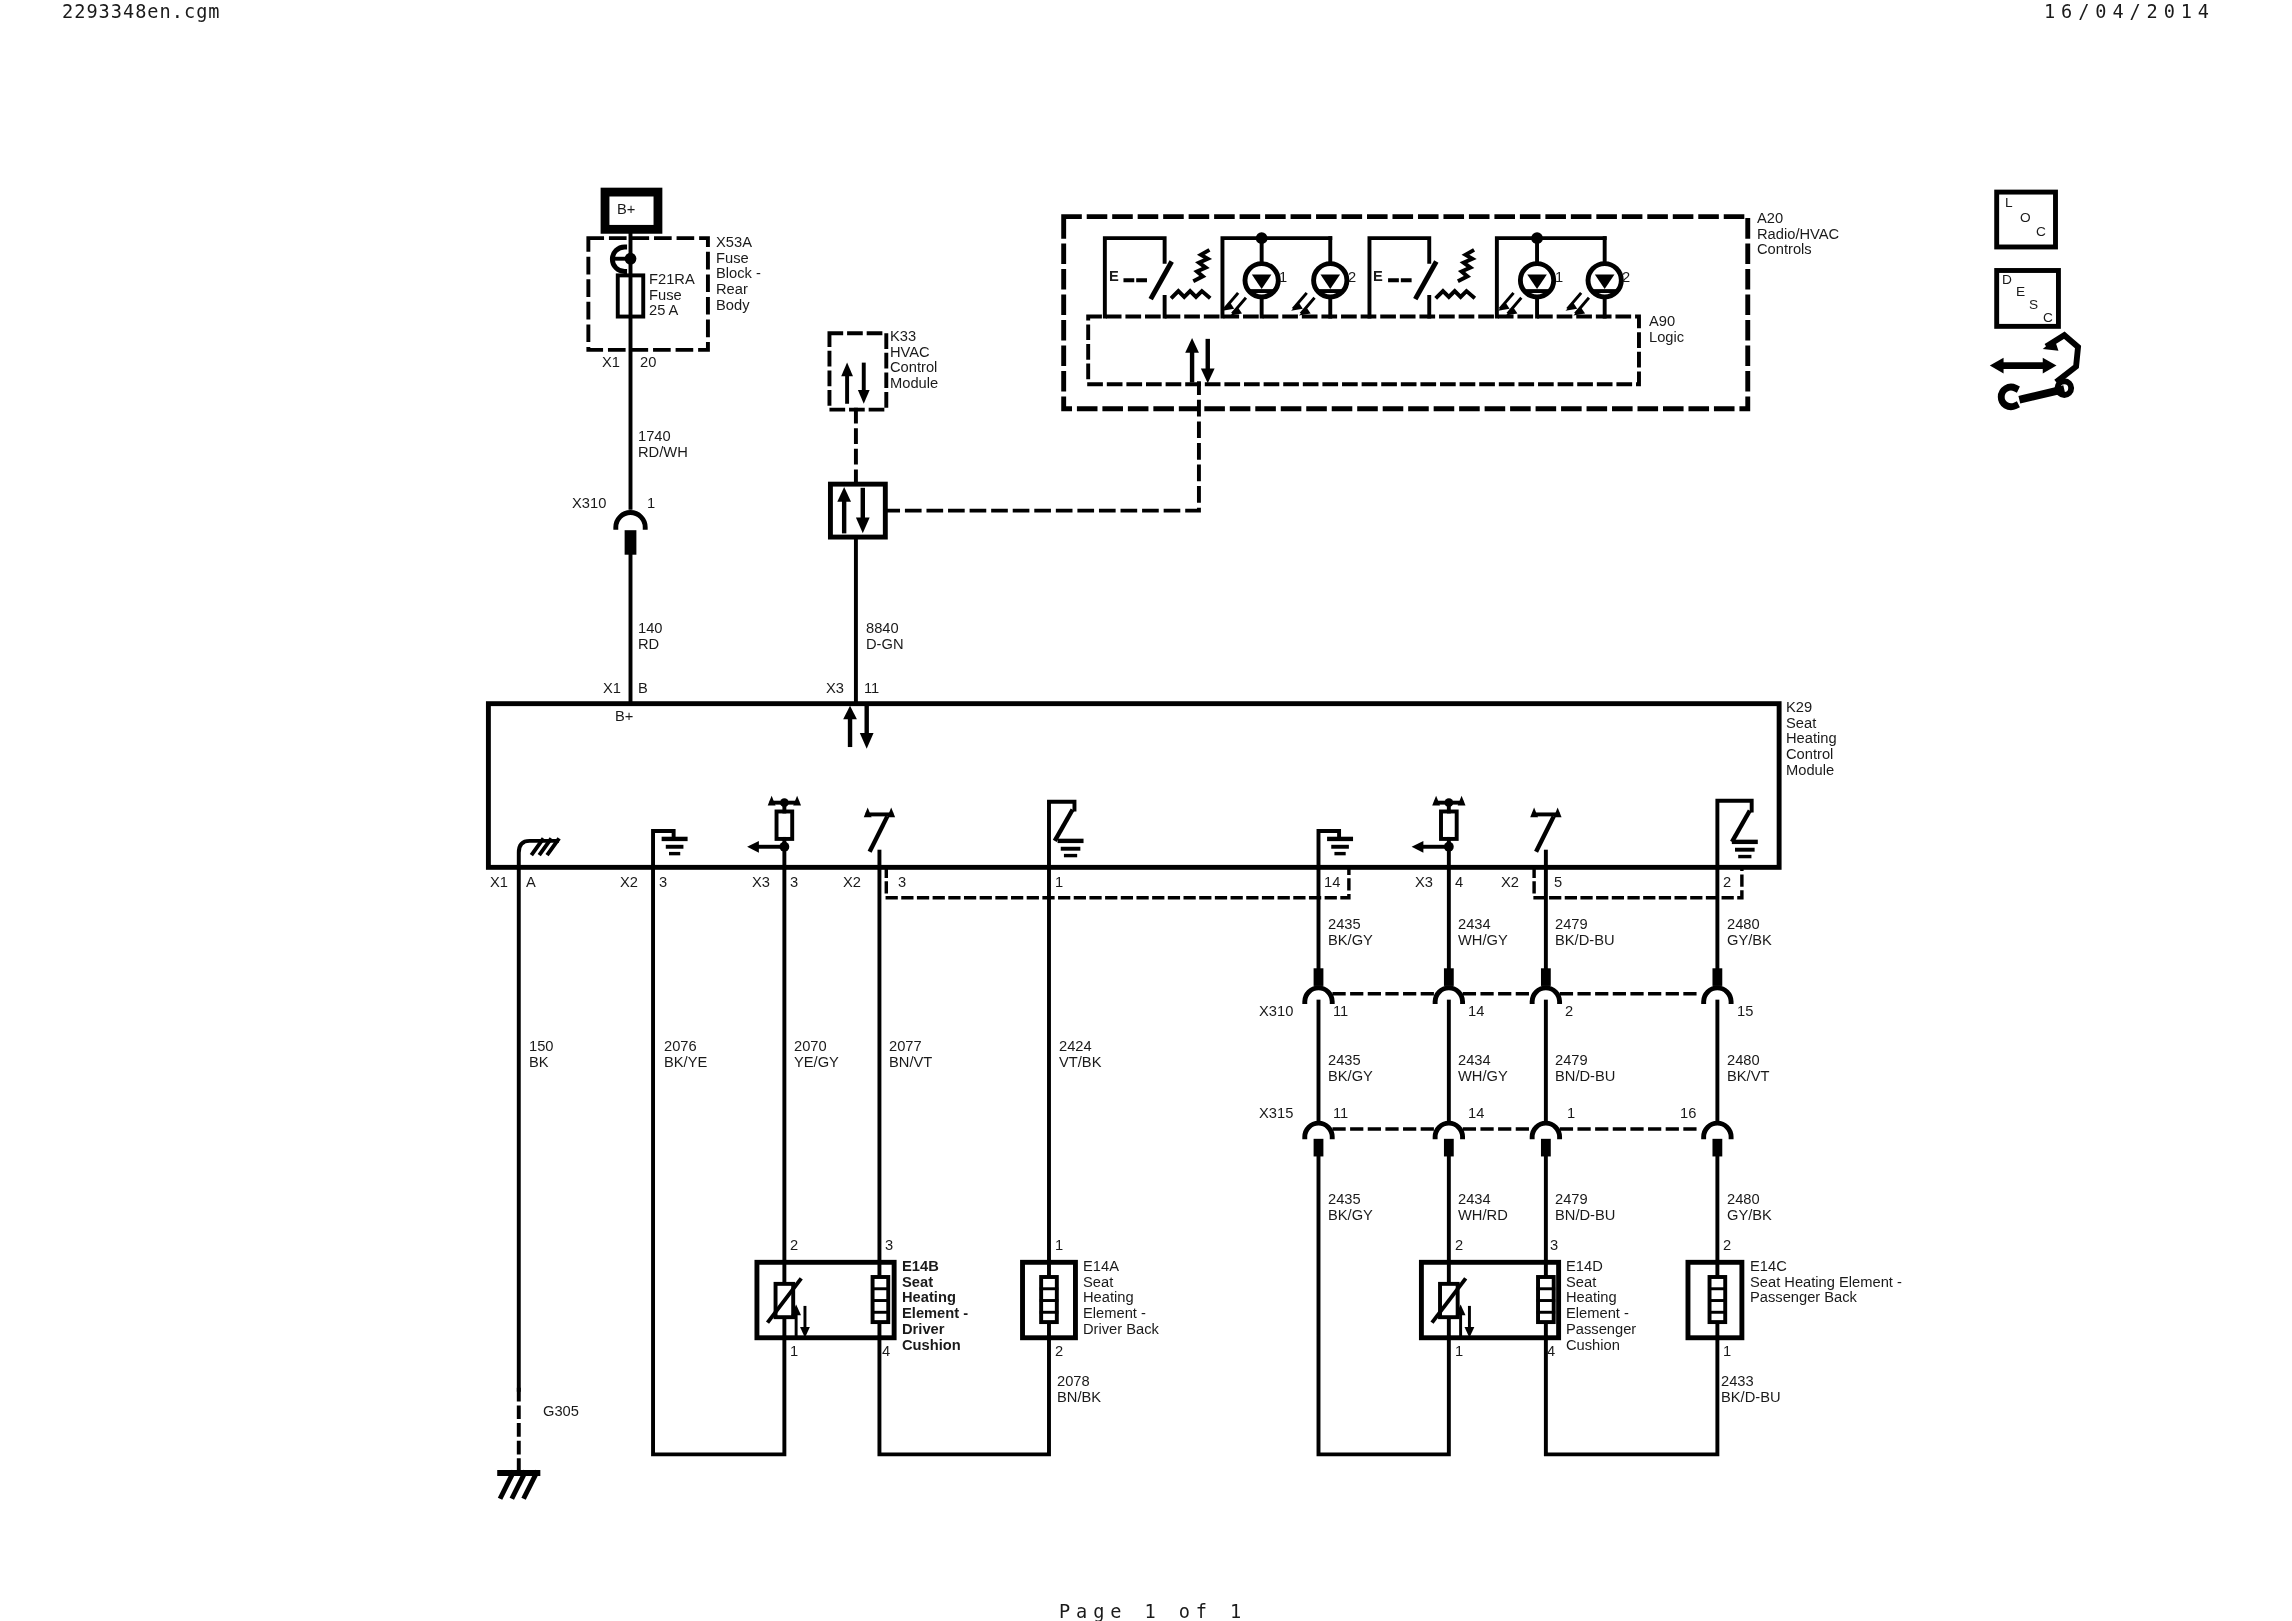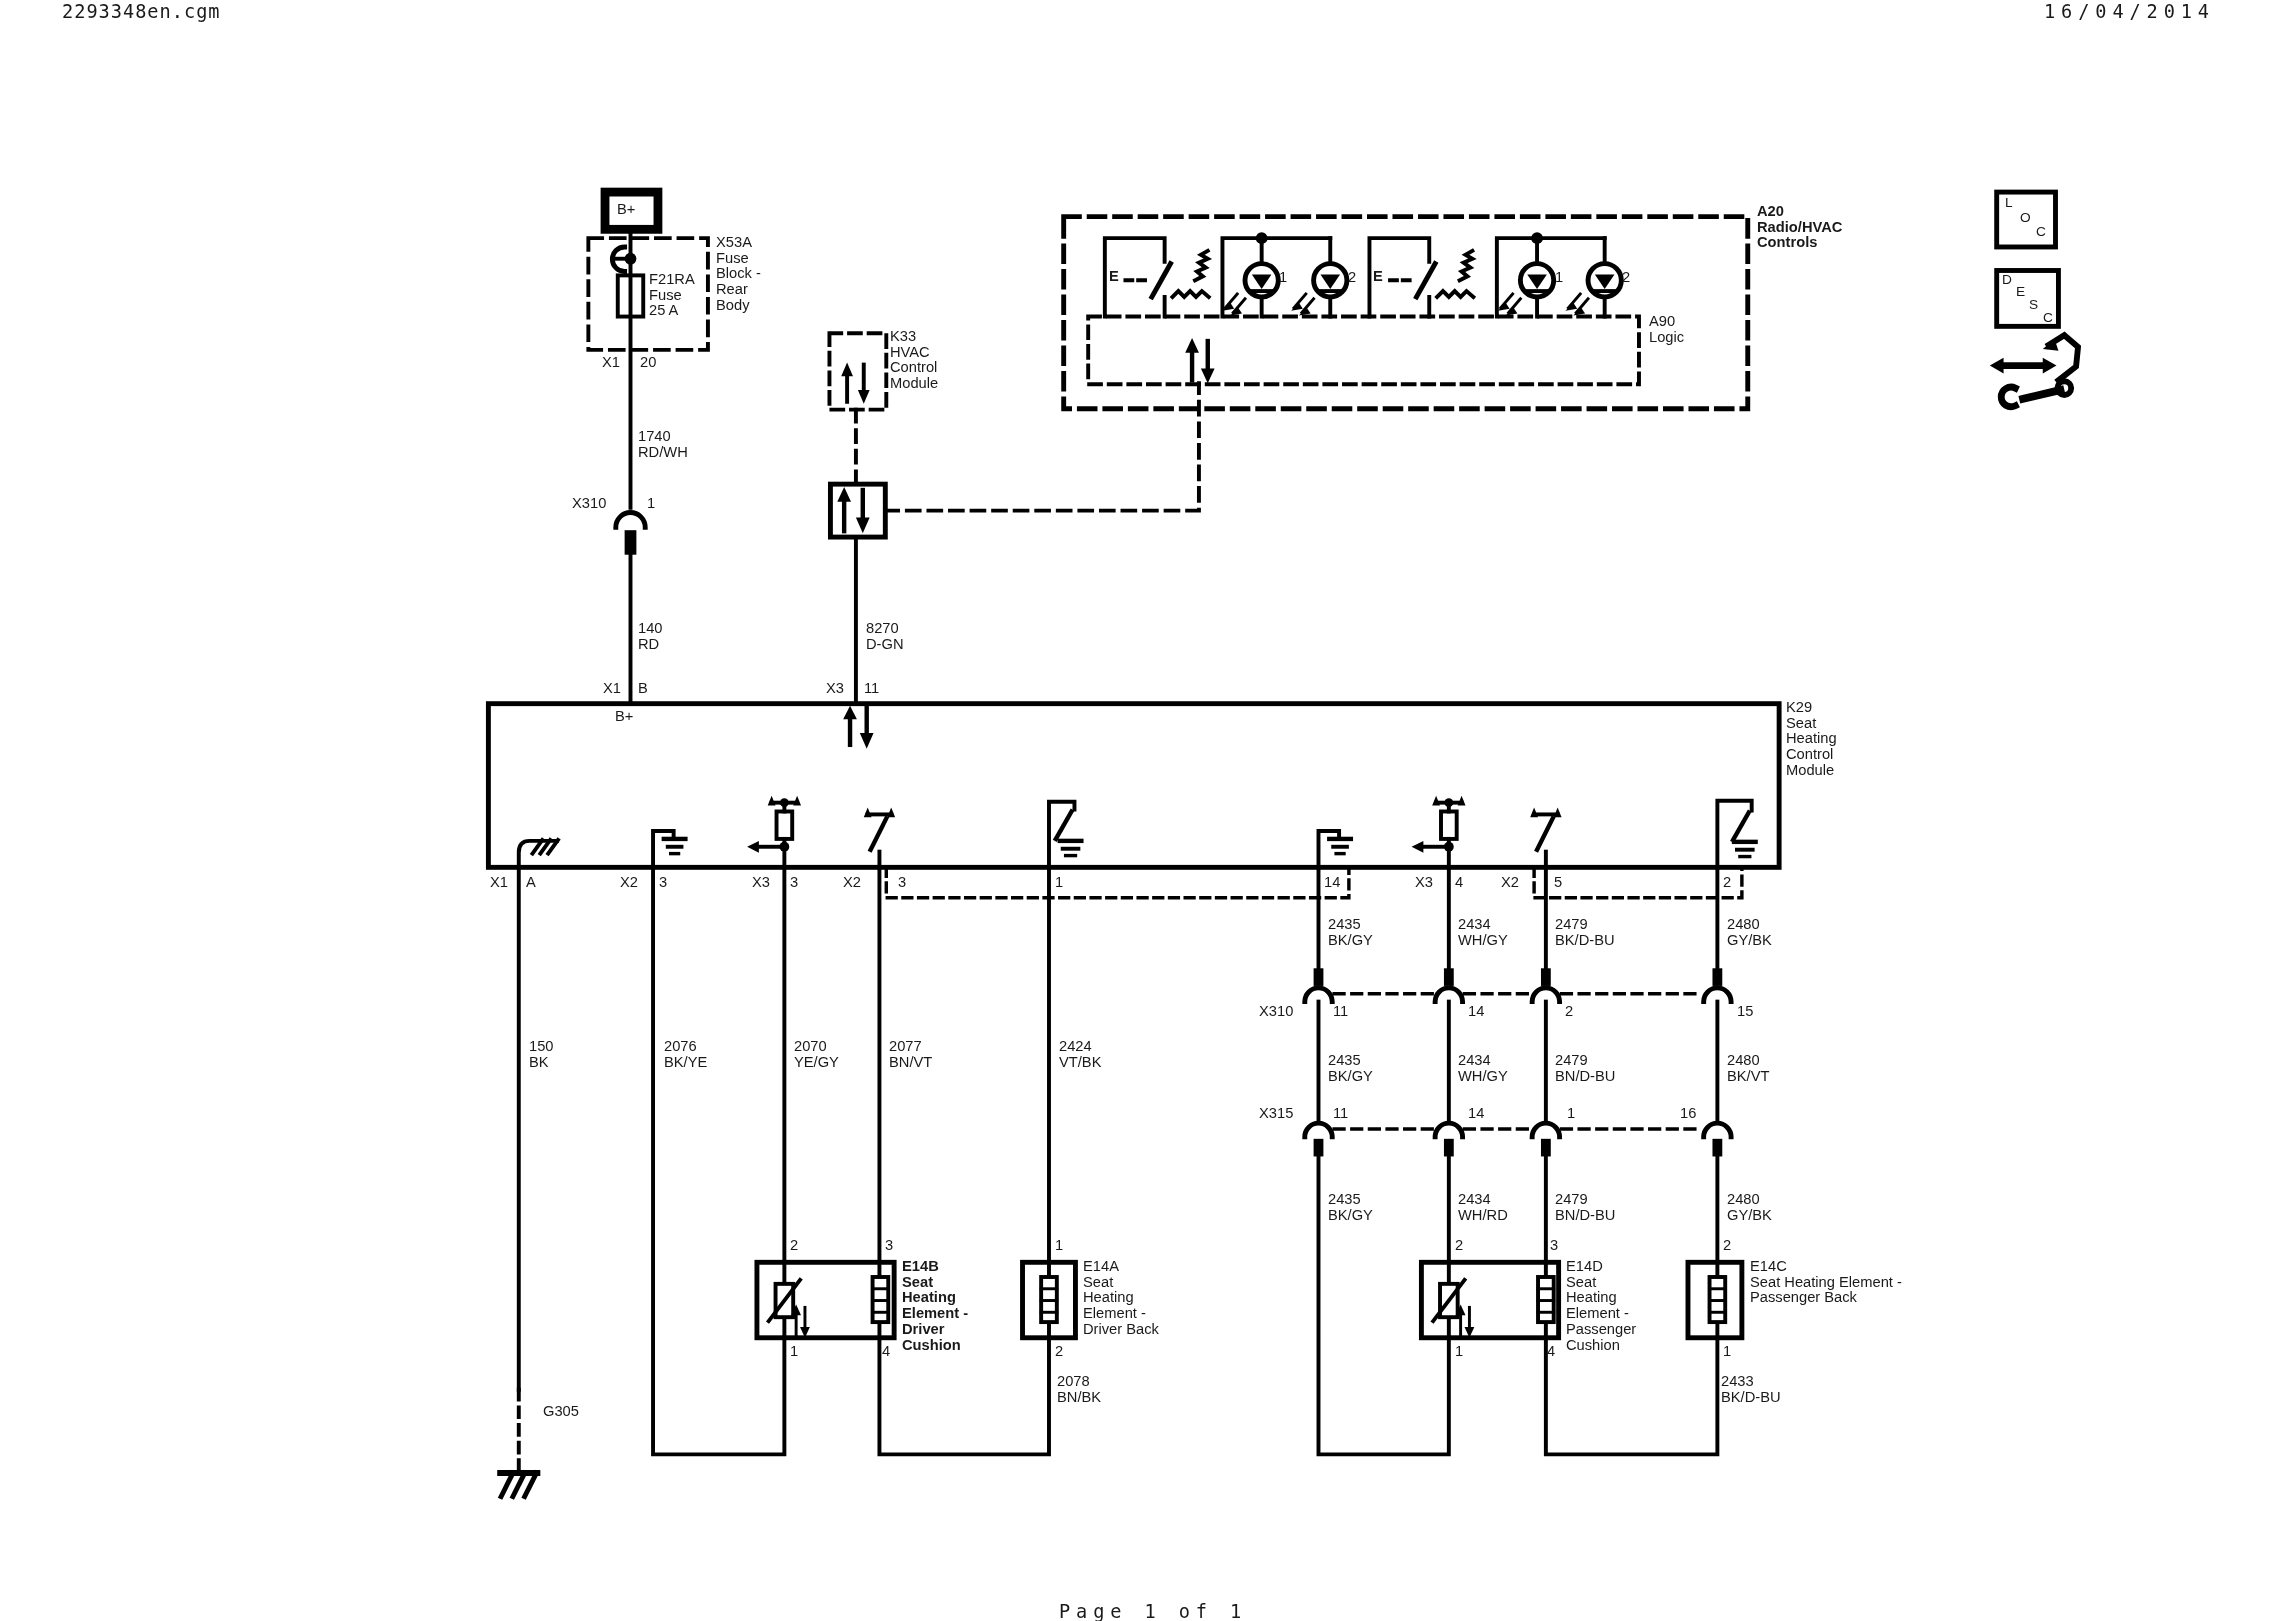--- a/index.html
+++ b/index.html
@@ -396,24 +396,24 @@
 RD/WH</div>
 <span class="pin" style="left:572px;top:496px;">X310</span>
 <span class="pin" style="left:647px;top:496px;">1</span>
 <div class="lbl" style="left:638px;top:621px;">140
 RD</div>
 
 <div class="lbl" style="left:890px;top:329px;">K33
 HVAC
 Control
 Module</div>
-<div class="lbl" style="left:866px;top:621px;">8270
+<div class="lbl" style="left:866px;top:621px;">8840
 D-GN</div>
 
-<div class="lbl" style="left:1757px;top:204px;font-weight:bold;">A20
+<div class="lbl" style="left:1757px;top:211px;">A20
 Radio/HVAC
 Controls</div>
 <div class="lbl" style="left:1649px;top:314px;">A90
 Logic</div>
 <span class="pin boldE" style="left:1109px;top:269px;">E</span>
 <span class="pin boldE" style="left:1373px;top:269px;">E</span>
 <span class="pin" style="left:1279px;top:270px;">1</span>
 <span class="pin" style="left:1348px;top:270px;">2</span>
 <span class="pin" style="left:1555px;top:270px;">1</span>
 <span class="pin" style="left:1622px;top:270px;">2</span>

